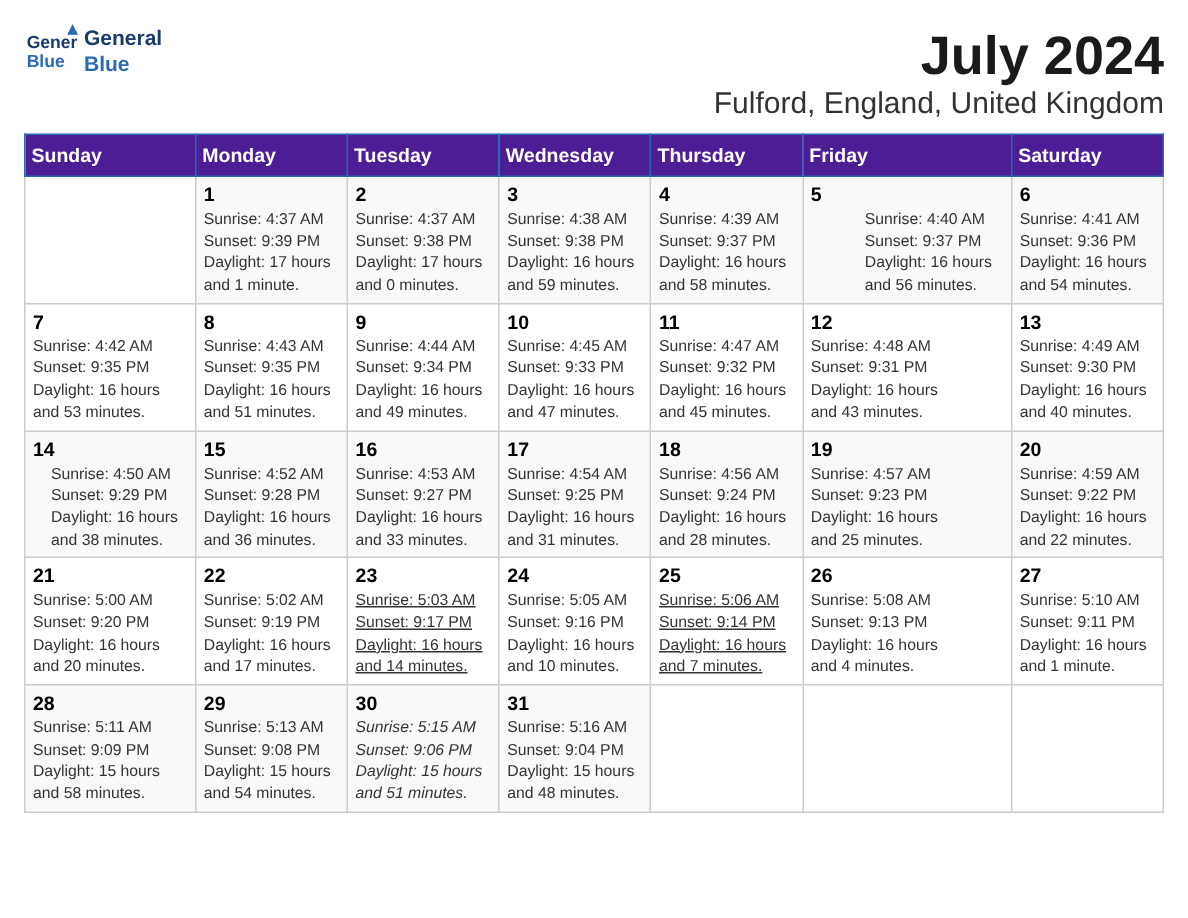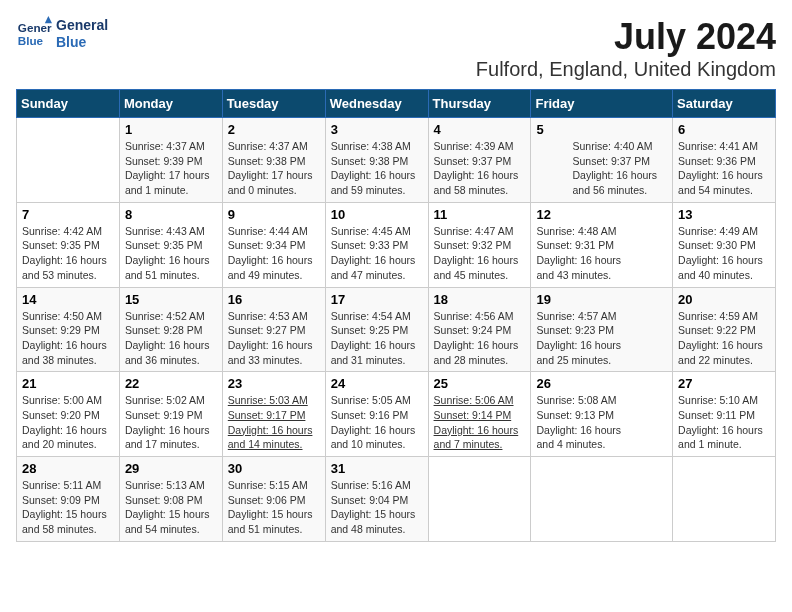--- a/index.html
+++ b/index.html
@@ -42,21 +42,21 @@
     .subtitle {
       font-size: 20px;
       color: #333;
     }
     table {
       width: 100%;
       border-collapse: collapse;
       font-size: 11px;
     }
     thead tr th {
-      background-color: #0c4a6e;
+      background-color: #4c1d95;
       color: #fff;
       padding: 6px 4px;
       text-align: left;
       font-size: 13px;
       font-weight: bold;
       border: 1px solid #2a6ab5;
     }
     tbody tr td {
       border: 1px solid #ccc;
       padding: 4px 5px;
@@ -209,21 +209,21 @@
           <div class="day-number">13</div>
           <div class="day-info" style="white-space: pre-line;">Sunrise: 4:49 AM
 Sunset: 9:30 PM
 Daylight: 16 hours
 and 40 minutes.</div>
         </td>
       </tr>
       <tr>
         <td>
           <div class="day-number">14</div>
-          <div class="day-info" style="white-space: pre-line;">Sunrise: 4:50 AM
+          <div class="day-info" style="white-space: pre-line; margin-left: 12px;">Sunrise: 4:50 AM
 Sunset: 9:29 PM
 Daylight: 16 hours
 and 38 minutes.</div>
         </td>
         <td>
           <div class="day-number">15</div>
           <div class="day-info" style="white-space: pre-line;">Sunrise: 4:52 AM
 Sunset: 9:28 PM
 Daylight: 16 hours
 and 36 minutes.</div>
@@ -325,21 +325,21 @@
         </td>
         <td>
           <div class="day-number">29</div>
           <div class="day-info" style="white-space: pre-line;">Sunrise: 5:13 AM
 Sunset: 9:08 PM
 Daylight: 15 hours
 and 54 minutes.</div>
         </td>
         <td>
           <div class="day-number">30</div>
-          <div class="day-info" style="white-space: pre-line;">Sunrise: 5:15 AM
+          <div class="day-info" style="white-space: pre-line; font-style: italic;">Sunrise: 5:15 AM
 Sunset: 9:06 PM
 Daylight: 15 hours
 and 51 minutes.</div>
         </td>
         <td>
           <div class="day-number">31</div>
           <div class="day-info" style="white-space: pre-line;">Sunrise: 5:16 AM
 Sunset: 9:04 PM
 Daylight: 15 hours
 and 48 minutes.</div>

